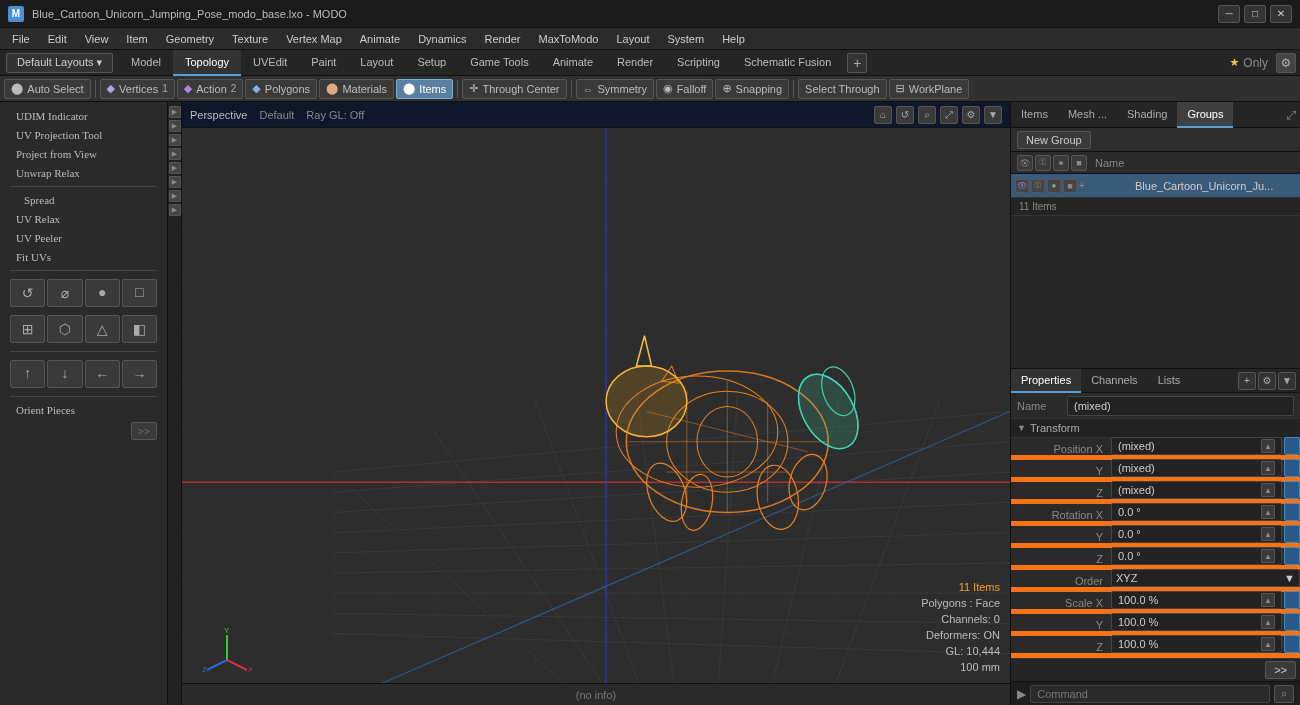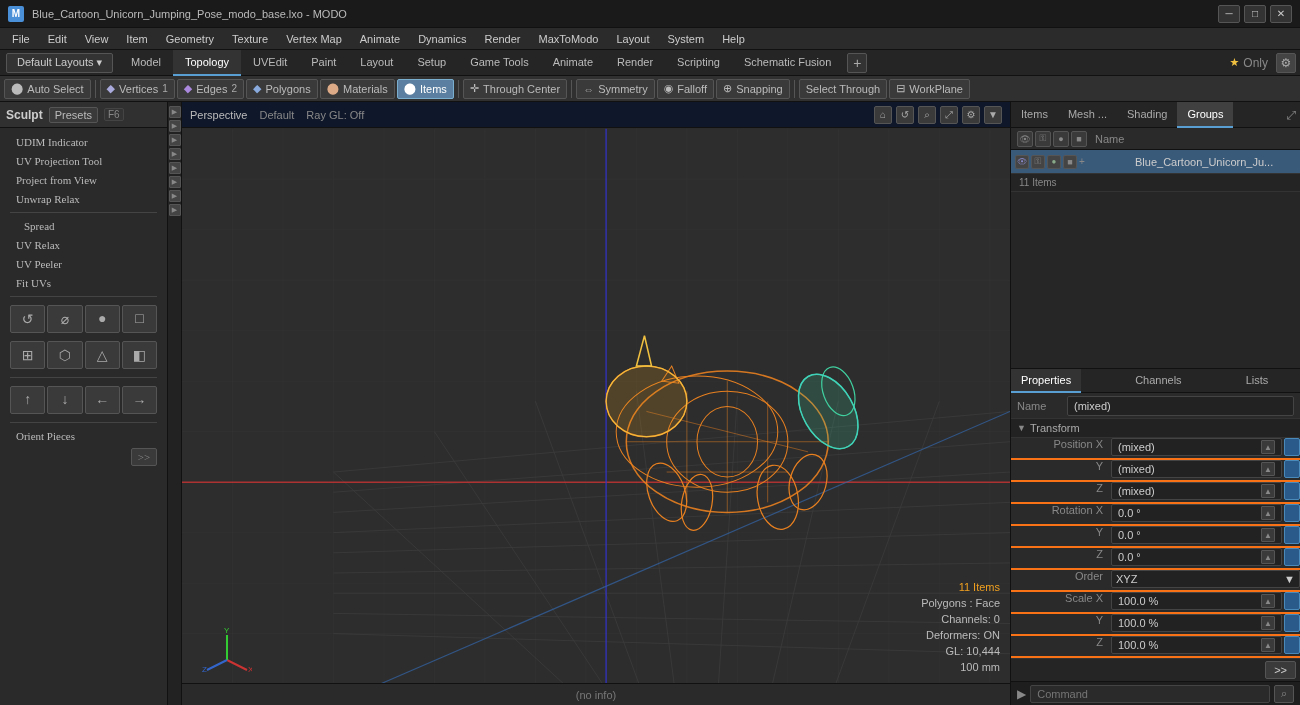--- a/index.html
+++ b/index.html
@@ -472,21 +472,20 @@
     
     #properties-section {
       border-top: 1px solid #111;
     }
     #properties-tabs {
       height: 24px;
       background: #252525;
       display: flex;
       align-items: center;
       border-bottom: 1px solid #111;
-      gap: 44px;
     }
     .prop-tab {
       padding: 2px 10px;
       font-size: 11px;
       color: #aaa;
       cursor: pointer;
       height: 24px;
       display: flex; align-items: center;
       border-bottom: 2px solid transparent;
     }
@@ -508,23 +507,23 @@
       cursor: pointer;
       font-size: 10px; color: #aaa;
     }
 
     #properties-content {
       background: #2a2a2a;
       padding: 4px;
     }
     .prop-row {
       display: flex;
-      align-items: flex-start;
+      align-items: flex-end;
       height: 22px;
-      border-bottom: 2px solid #f97316;
+      border-bottom: 5px solid #f97316;
     }
     .prop-label {
       width: 100px;
       font-size: 11px;
       color: #888;
       padding-left: 6px;
       text-align: right;
       padding-right: 8px;
     }
     .prop-value {
@@ -697,21 +696,21 @@
     <span>Auto Select</span>
   </div>
   <div class="tool-separator"></div>
   <div class="tool-btn">
     <span style="color:#aad">◆</span>
     <span>Vertices</span>
     <span style="color:#aaa;font-size:10px">1</span>
   </div>
   <div class="tool-btn">
     <span style="color:#a8d">◆</span>
-    <span>Edges</span>
+    <span>Action</span>
     <span style="color:#aaa;font-size:10px">2</span>
   </div>
   <div class="tool-btn">
     <span style="color:#8ad">◆</span>
     <span>Polygons</span>
   </div>
   <div class="tool-btn">
     <span style="color:#da8">⬤</span>
     <span>Materials</span>
   </div>
@@ -743,25 +742,20 @@
   </div>
   <div class="tool-btn">
     <span>⊟</span>
     <span>WorkPlane</span>
   </div>
 </div>
 
 <div id="main-content">
 
   <div id="left-panel">
-    <div id="sculpt-bar">
-      <span class="sculpt-label">Sculpt</span>
-      <div class="preset-btn">Presets</div>
-      <span class="f6-badge">F6</span>
-    </div>
 
     <div id="left-tool-list">
       <div class="left-tool-item">UDIM Indicator</div>
       <div class="left-tool-item">UV Projection Tool</div>
       <div class="left-tool-item">Project from View</div>
       <div class="left-tool-item">Unwrap Relax</div>
       <div class="left-divider"></div>
       <div class="left-tool-item" style="padding-left:16px">Spread</div>
       <div class="left-tool-item">UV Relax</div>
       <div class="left-tool-item">UV Peeler</div>
@@ -958,20 +952,23 @@
 
     <div id="right-panel-tabs">
       <div class="right-tab">Items</div>
       <div class="right-tab">Mesh ...</div>
       <div class="right-tab">Shading</div>
       <div class="right-tab active">Groups</div>
       <div class="right-tab-spacer"></div>
       <span class="right-expand-btn">⤢</span>
     </div>
 
+    <div id="right-panel-toolbar">
+      <div class="new-group-btn">New Group</div>
+    </div>
 
     <div id="groups-header">
       <div class="groups-header-icons">
         <div class="g-icon" style="background:#3a3a3a;border:1px solid #555">👁</div>
         <div class="g-icon" style="background:#3a3a3a;border:1px solid #555">⚿</div>
         <div class="g-icon" style="background:#3a3a3a;border:1px solid #555">●</div>
         <div class="g-icon" style="background:#3a3a3a;border:1px solid #555">■</div>
       </div>
       <div class="groups-name-col">Name</div>
     </div>

